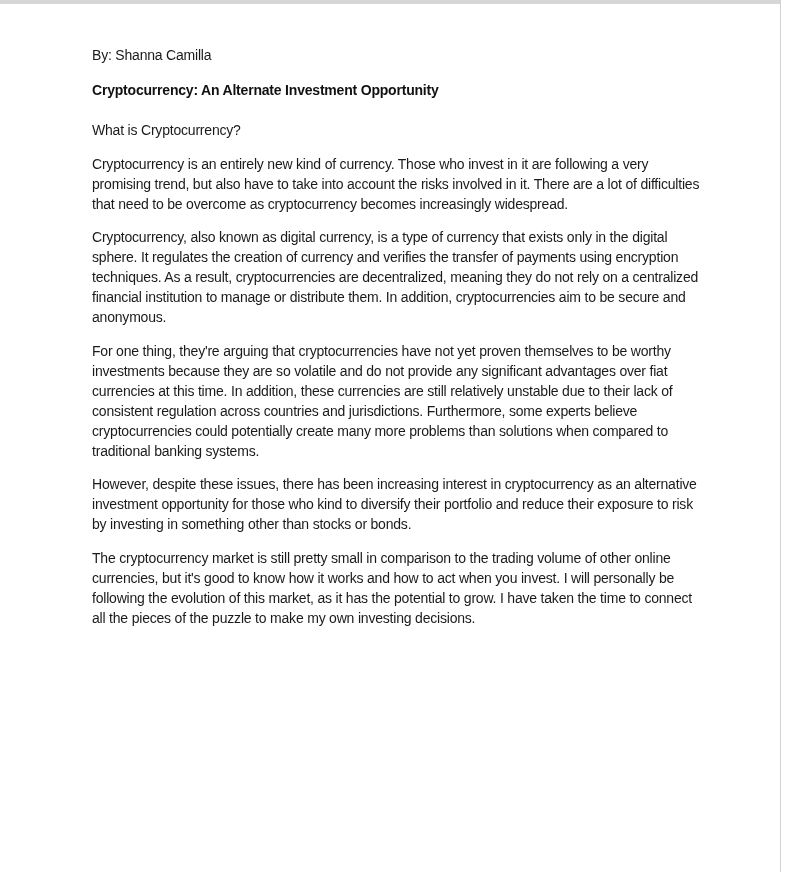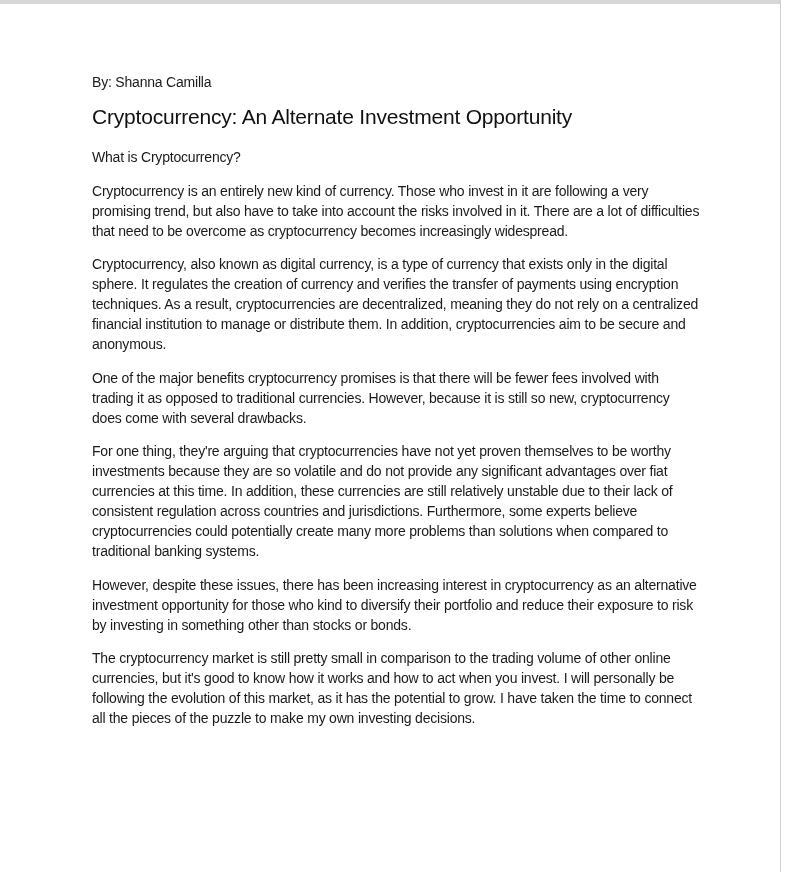--- a/index.html
+++ b/index.html
@@ -28,34 +28,34 @@
     left: 780px;
     width: 1px;
     height: 872px;
     background: #d2d2d2;
   }
   .content {
     position: absolute;
     top: 0;
     left: 92px;
     width: 610px;
-    padding-top: 72px;
+    padding-top: 45px;
     color: #1a1a1a;
   }
   .byline {
     margin: 0 0 12px 0;
     font-size: 14px;
     line-height: 20px;
     letter-spacing: -0.2px;
   }
   .title {
     margin: 0 0 17px 0;
-    font-size: 21px;
+    font-size: 14px;
     line-height: 26px;
-    font-weight: normal;
+    font-weight: bold;
     color: #111111;
     letter-spacing: -0.2px;
   }
   .para {
     margin: 0 0 13.5px 0;
     font-size: 14px;
     line-height: 20px;
     letter-spacing: -0.2px;
   }
 </style>
@@ -65,18 +65,17 @@
 <div>
   <div class="top-bar"></div>
   <div class="right-edge"></div>
 
   <div class="content">
     <p class="byline">By: Shanna Camilla</p>
     <h1 class="title">Cryptocurrency: An Alternate Investment Opportunity</h1>
     <p class="para">What is Cryptocurrency?</p>
     <p class="para">Cryptocurrency is an entirely new kind of currency. Those who invest in it are following a very promising trend, but also have to take into account the risks involved in it. There are a lot of difficulties that need to be overcome as cryptocurrency becomes increasingly widespread.</p>
     <p class="para">Cryptocurrency, also known as digital currency, is a type of currency that exists only in the digital sphere. It regulates the creation of currency and verifies the transfer of payments using encryption techniques. As a result, cryptocurrencies are decentralized, meaning they do not rely on a centralized financial institution to manage or distribute them. In addition, cryptocurrencies aim to be secure and anonymous.</p>
-    <p class="para">One of the major benefits cryptocurrency promises is that there will be fewer fees involved with trading it as opposed to traditional currencies. However, because it is still so new, cryptocurrency does come with several drawbacks.</p>
     <p class="para">For one thing, they're arguing that cryptocurrencies have not yet proven themselves to be worthy investments because they are so volatile and do not provide any significant advantages over fiat currencies at this time. In addition, these currencies are still relatively unstable due to their lack of consistent regulation across countries and jurisdictions. Furthermore, some experts believe cryptocurrencies could potentially create many more problems than solutions when compared to traditional banking systems.</p>
     <p class="para">However, despite these issues, there has been increasing interest in cryptocurrency as an alternative investment opportunity for those who kind to diversify their portfolio and reduce their exposure to risk by investing in something other than stocks or bonds.</p>
     <p class="para">The cryptocurrency market is still pretty small in comparison to the trading volume of other online currencies, but it's good to know how it works and how to act when you invest. I will personally be following the evolution of this market, as it has the potential to grow. I have taken the time to connect all the pieces of the puzzle to make my own investing decisions.</p>
   </div>
 </div>
 
 </body></html>

